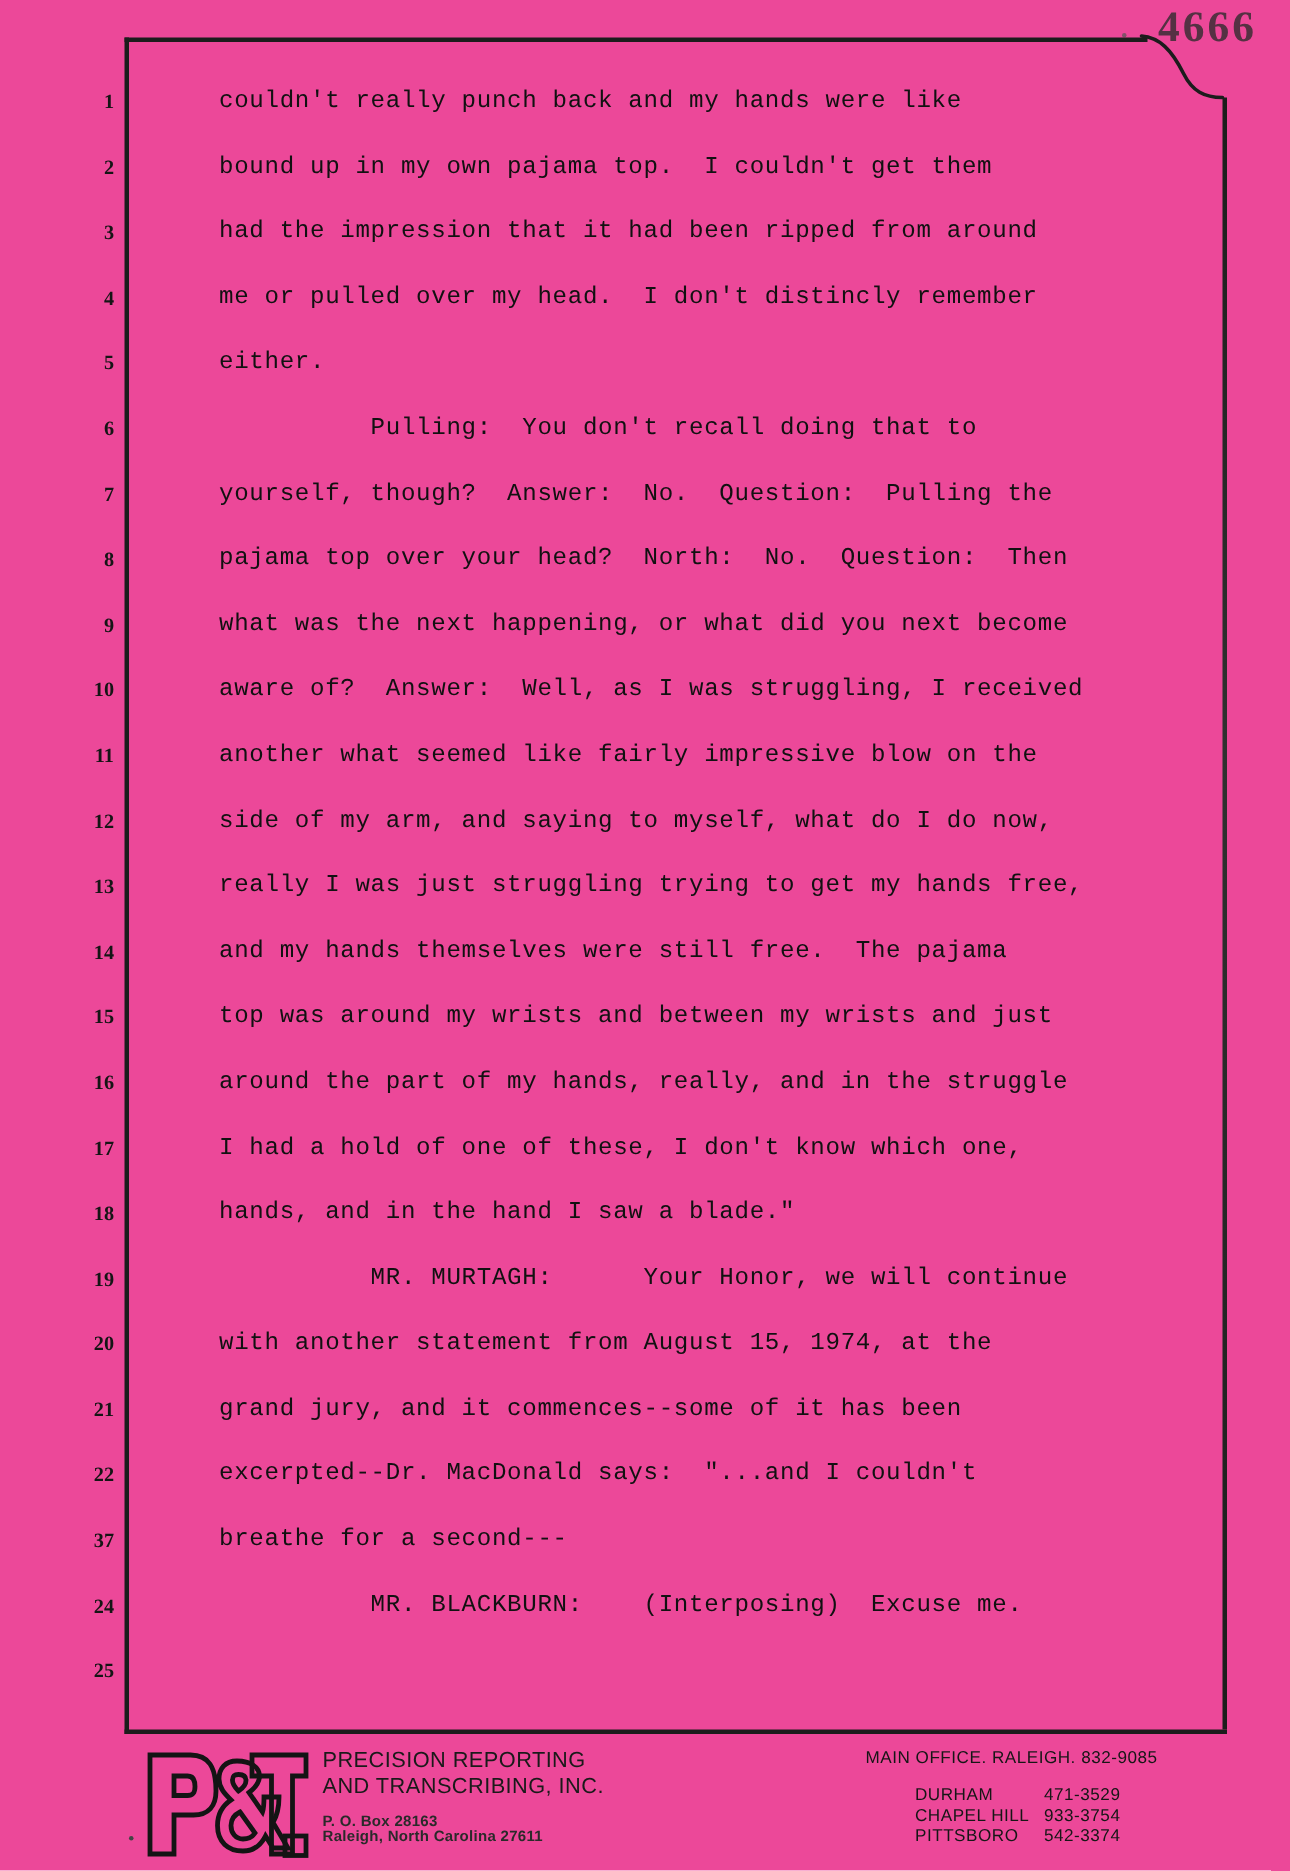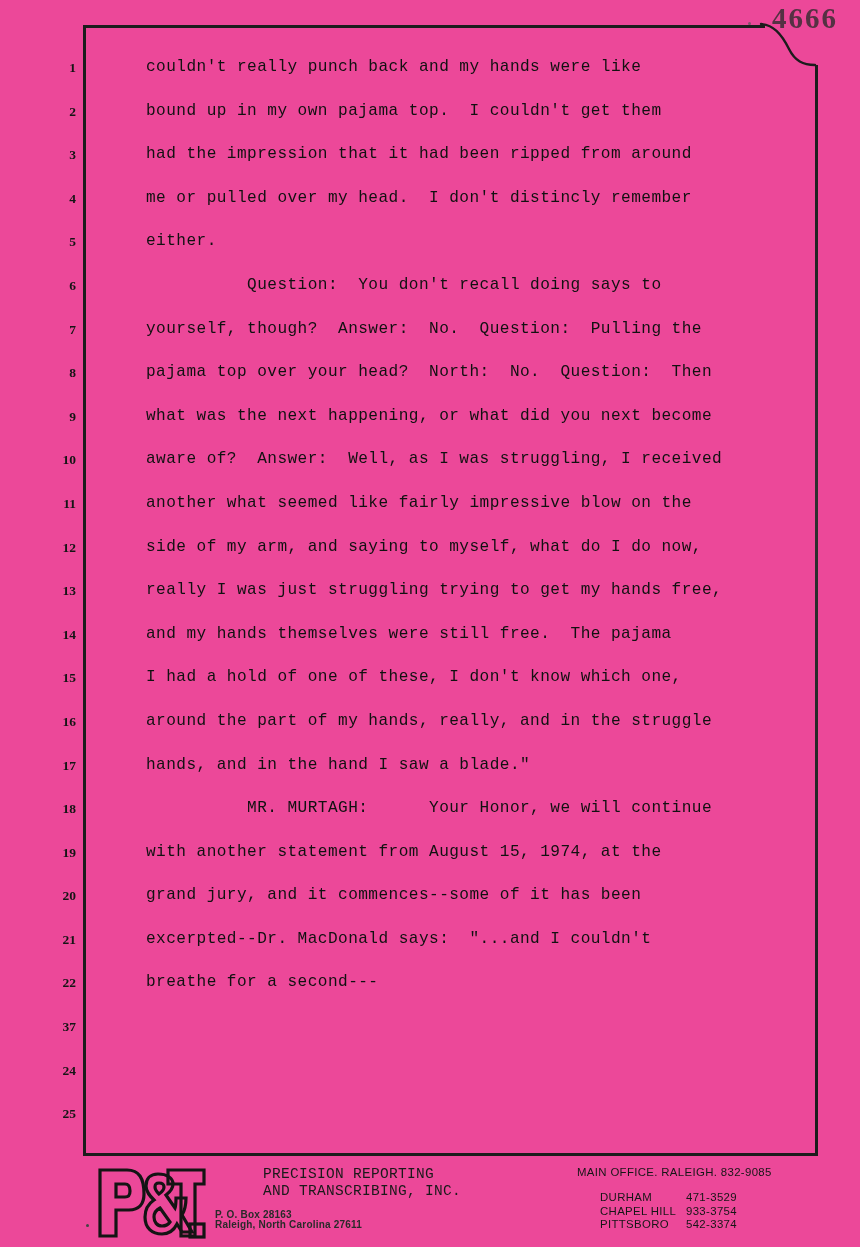--- a/index.html
+++ b/index.html
@@ -119,27 +119,26 @@
     top: 4px;
     width: 112px;
     height: 76px;
   }
   .company-block {
     position: absolute;
     left: 215px;
     top: 6px;
   }
   .company-name {
-    font-family: Liberation Mono, monospace;
+    font-family: Liberation Sans, sans-serif;
     font-size: 14.5px;
     font-weight: 400;
     color: #1a1a1a;
     line-height: 16.5px;
     letter-spacing: .3px;
-    margin-left: 48px;
   }
   .address-block {
     position: absolute;
     left: 215px;
     top: 50px;
     font-family: "Liberation Sans", sans-serif;
     font-size: 10px;
     font-weight: 700;
     color: #2a2a2a;
     line-height: 10.4px;
@@ -150,21 +149,21 @@
     left: 577px;
     top: 6px;
     font-family: "Liberation Sans", sans-serif;
     font-size: 11.4px;
     color: #161616;
     letter-spacing: .35px;
   }
   .phone-main { margin-bottom: 13px; }
   .phone-row {
     display: flex;
-    margin-left: 23px;
+    margin-left: 33px;
     line-height: 13.6px;
   }
   .phone-city { width: 86px; }
   .phone-num  { width: 70px; }
   .footer-dot {
     position: absolute;
     left: 86px;
     top: 64px;
     width: 3px;
     height: 3px;
@@ -217,37 +216,39 @@
       <div class="line-number">24</div>
       <div class="line-number">25</div>
     </div>
 
   <div class="transcript">
       <div class="transcript-line">couldn't really punch back and my hands were like</div>
       <div class="transcript-line">bound up in my own pajama top.  I couldn't get them</div>
       <div class="transcript-line">had the impression that it had been ripped from around</div>
       <div class="transcript-line">me or pulled over my head.  I don't distincly remember</div>
       <div class="transcript-line">either.</div>
-      <div class="transcript-line">          Question:  You don't recall doing says to</div>
+      <div class="transcript-line">          Pulling:  You don't recall doing that to</div>
       <div class="transcript-line">yourself, though?  Answer:  No.  Question:  Pulling the</div>
       <div class="transcript-line">pajama top over your head?  North:  No.  Question:  Then</div>
       <div class="transcript-line">what was the next happening, or what did you next become</div>
       <div class="transcript-line">aware of?  Answer:  Well, as I was struggling, I received</div>
       <div class="transcript-line">another what seemed like fairly impressive blow on the</div>
       <div class="transcript-line">side of my arm, and saying to myself, what do I do now,</div>
       <div class="transcript-line">really I was just struggling trying to get my hands free,</div>
       <div class="transcript-line">and my hands themselves were still free.  The pajama</div>
+      <div class="transcript-line">top was around my wrists and between my wrists and just</div>
+      <div class="transcript-line">around the part of my hands, really, and in the struggle</div>
       <div class="transcript-line">I had a hold of one of these, I don't know which one,</div>
-      <div class="transcript-line">around the part of my hands, really, and in the struggle</div>
       <div class="transcript-line">hands, and in the hand I saw a blade."</div>
       <div class="transcript-line">          MR. MURTAGH:      Your Honor, we will continue</div>
       <div class="transcript-line">with another statement from August 15, 1974, at the</div>
       <div class="transcript-line">grand jury, and it commences--some of it has been</div>
       <div class="transcript-line">excerpted--Dr. MacDonald says:  "...and I couldn't</div>
       <div class="transcript-line">breathe for a second---</div>
+      <div class="transcript-line">          MR. BLACKBURN:    (Interposing)  Excuse me.</div>
     </div>
 
   <div class="footer">
 
     <div class="footer-dot"></div>
 
     <div class="logo-block">
       <svg viewBox="0 0 112 76" width="112" height="76">
         <g fill="none" stroke="#141414" stroke-width="3.2">
 

